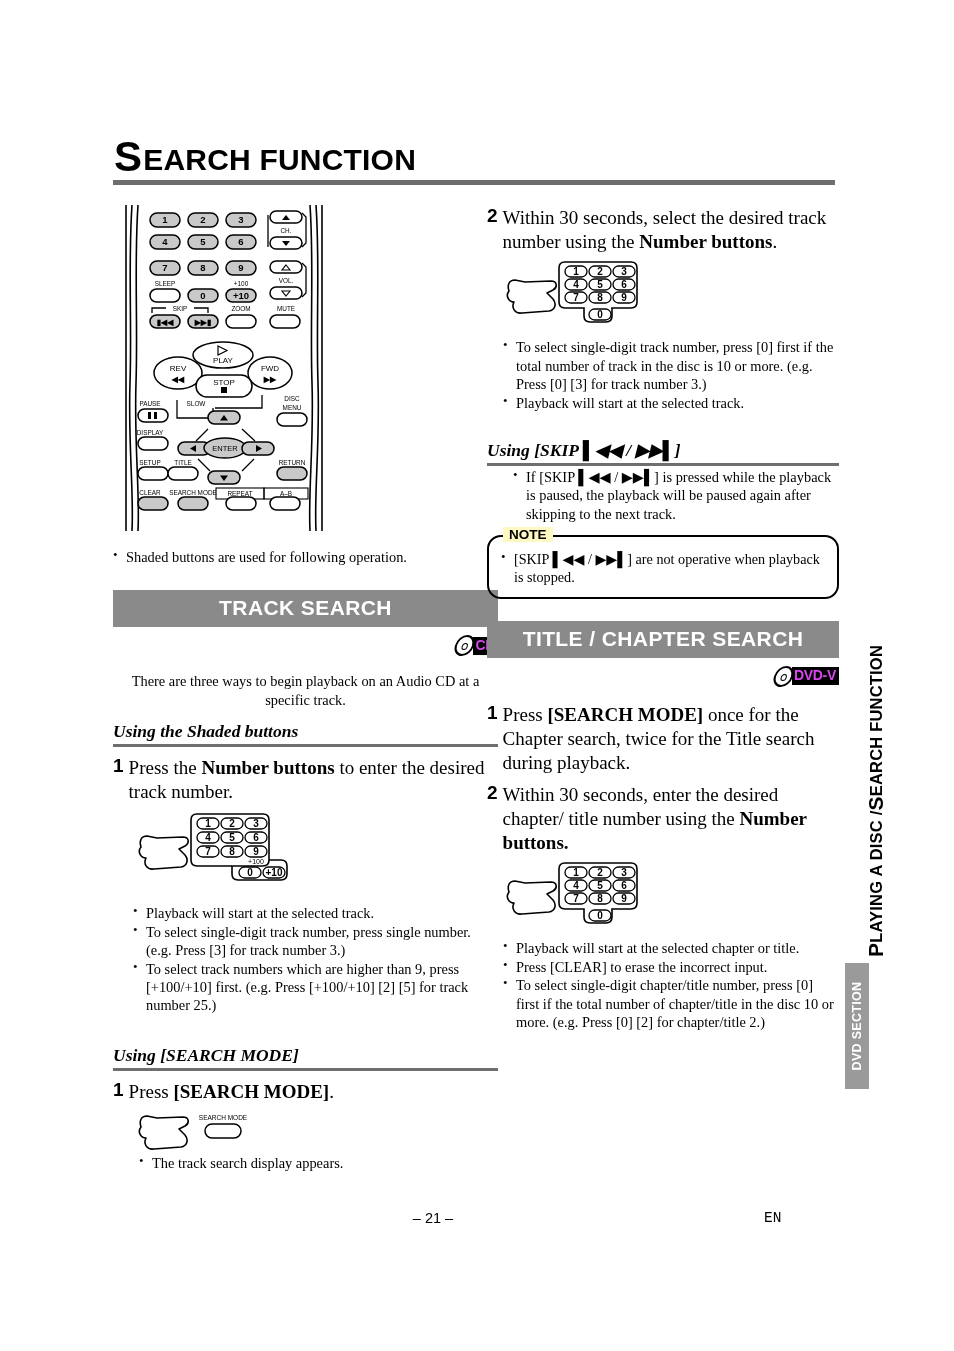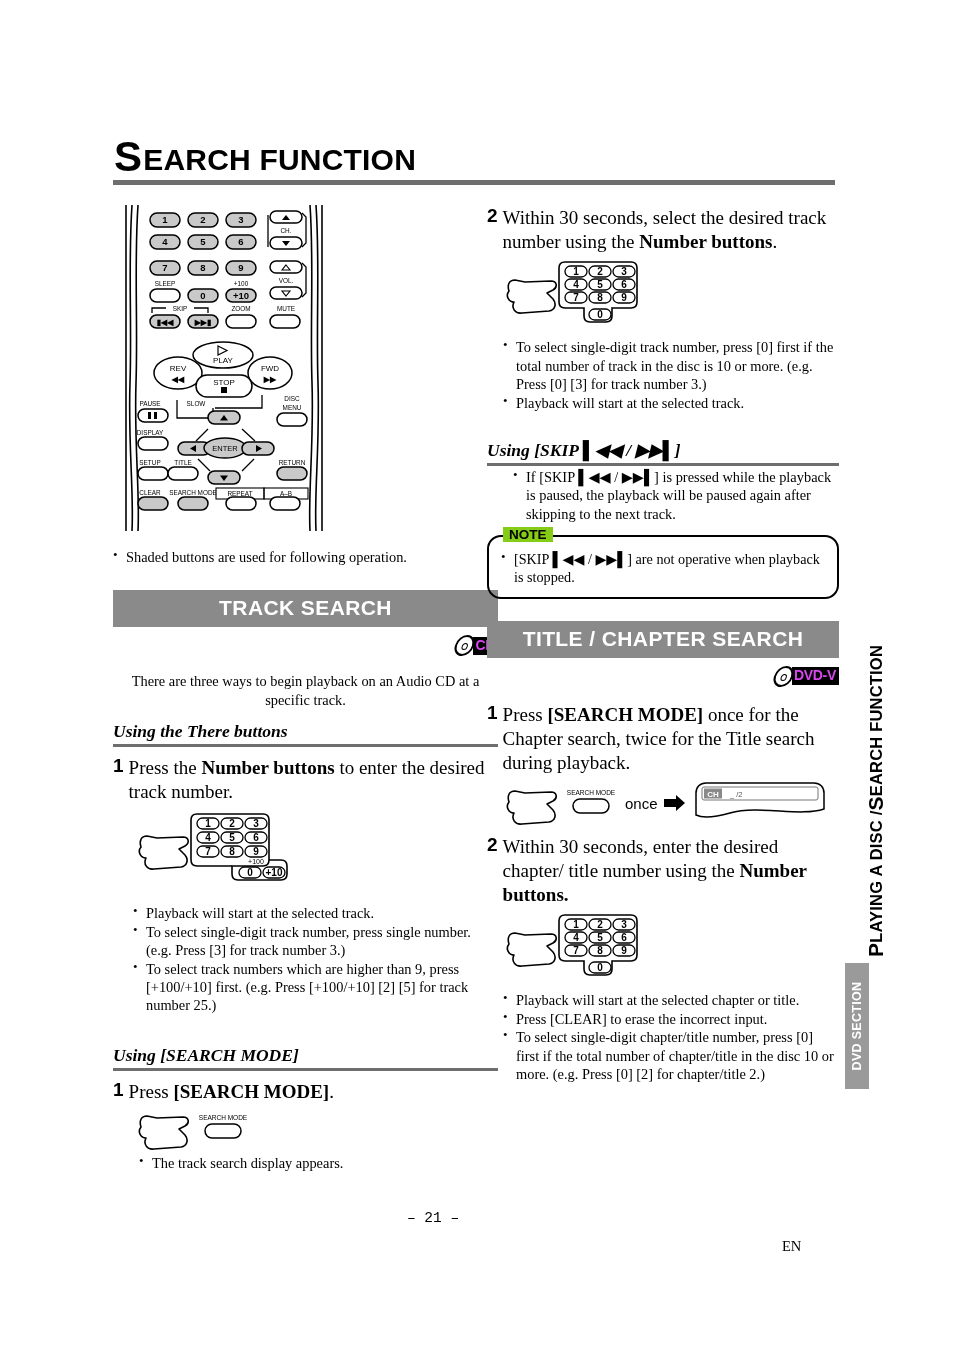--- a/index.html
+++ b/index.html
@@ -53,21 +53,21 @@
   .step-num{font-family:"Liberation Sans",sans-serif;font-weight:bold;font-size:19px;line-height:1;
             margin-right:5px;flex:0 0 auto;}
   .step-text{font-family:Liberation Serif, serif;font-size:19px;line-height:1.27;}
 
   
   .fig{margin-top:4px;}
   .fig svg{display:block;}
 
   
   .note{position:relative;border:2px solid #000;border-radius:14px;padding:13px 12px 10px 12px;margin-top:12px;}
-  .note-label{position:absolute;top:-10px;left:14px;background:#84cc16;padding:0 6px;
+  .note-label{position:absolute;top:-10px;left:14px;background:#fef9c3;padding:0 6px;
               font-family:"Liberation Sans",sans-serif;font-weight:bold;font-size:13.5px;}
   .note .bullet-line{font-size:14.2px;}
 
   
   .vtab-main{position:absolute;left:856px;top:612px;width:40px;height:345px;}
   .vtab-main .txt{position:absolute;left:0;top:0;width:345px;height:40px;
       transform:rotate(-90deg);transform-origin:0 0;translate:0 345px;
       font-family:"Liberation Sans",sans-serif;font-weight:bold;font-size:16.5px;
       display:flex;align-items:center;justify-content:flex-start;white-space:nowrap;letter-spacing:.2px;}
   .vtab-main .cap{font-size:21px;}
@@ -75,23 +75,23 @@
       background:linear-gradient(180deg,#f4f4f4,#b9b9b9);z-index:-1;}
 
   .vtab-sub{position:absolute;left:845px;top:963px;width:24px;height:126px;background:#9a9a9a;}
   .vtab-sub .txt{position:absolute;left:0;top:0;width:126px;height:24px;
       transform:rotate(-90deg);transform-origin:0 0;translate:0 126px;
       color:#fff;font-family:"Liberation Sans",sans-serif;font-weight:bold;font-size:12.5px;
       display:flex;align-items:center;justify-content:center;white-space:nowrap;letter-spacing:.3px;}
 
   
   .pagenum{position:absolute;left:0;top:1210px;width:878px;text-align:center;
-      font-family:Liberation Mono, monospace;font-size:14.5px;}
+      font-family:Liberation Sans, sans-serif;font-size:14.5px;}
   .pagenum span{margin-left:-12px;}
-  .enmark{position:absolute;left:782px;top:1210px;font-family:Liberation Serif, serif;font-size:14.5px;margin-top:28px;}
+  .enmark{position:absolute;left:764px;top:1210px;font-family:Liberation Mono, monospace;font-size:14.5px;}
 </style>
 </head>
 <body>
 
 <div class="page">
 
   <div class="title-wrap">
     <div class="title">
       <span class="cap">S</span>
         <span>EARCH FUNCTION</span>
@@ -245,21 +245,21 @@
     <div class="logo-row">
       <span class="disc-logo">
         <span class="ell"></span>
           <span class="lbl">CD</span>
       </span>
     </div>
 
     <div class="serif" style="margin-top:16px;">There are three ways to begin playback on an Audio CD at a specific track.</div>
 
     <div style="margin-top:12px;">
-      <div class="subhead">Using the There buttons</div>
+      <div class="subhead">Using the Shaded buttons</div>
       <div class="subrule"></div>
     </div>
 
     <div class="step">
       <div class="step-num">1</div>
       <div class="step-text"><span>Press the </span><span class="b">Number buttons</span><span> to enter the desired track number.</span></div>
     </div>
 
     <div class="fig" style="margin-left:22px;">
       <svg width="170" height="92" viewBox="0 0 170 92">
@@ -396,40 +396,20 @@
         <span class="ell"></span>
           <span class="lbl">DVD-V</span>
       </span>
     </div>
 
     <div class="step" style="margin-top:16px;">
       <div class="step-num">1</div>
       <div class="step-text"><span>Press </span><span class="b">[SEARCH MODE]</span><span> once for the Chapter search, twice for the Title search during playback.</span></div>
     </div>
 
-    <div class="fig" style="margin-left:18px;display:flex;align-items:center;">
-      <svg width="118" height="44" viewBox="0 0 118 44">
-        <g fill="none" stroke="#000" stroke-width="1.6" stroke-linejoin="round">
-          <path d="M10 10 C4 10 2 15 4 21 C0 26 4 32 9 32 C6 38 10 44 17 43 L44 41 C50 40 52 34 48 29 L42 23 L48 20 C53 17 52 11 46 11 L20 12 Z"></path>
-        </g>
-        <text x="86" y="14" font-family="Liberation Sans,sans-serif" font-size="6.5" text-anchor="middle">SEARCH MODE</text>
-        <rect x="68" y="18" width="36" height="14" rx="7" fill="#fff" stroke="#000" stroke-width="1.5"></rect>
-      </svg>
-      <span class="sans" style="font-size:15px;margin:0 6px 0 2px;">once</span>
-      <svg width="22" height="16" viewBox="0 0 22 16">
-        <polygon points="0,4 12,4 12,0 21,8 12,16 12,12 0,12" fill="#000"></polygon>
-      </svg>
-      <svg width="140" height="48" viewBox="0 0 140 48" style="margin-left:4px;">
-        <path d="M6 14 C6 8 10 4 16 4 L124 4 C130 4 134 8 134 14 L134 30 C110 38 70 26 40 34 C26 38 14 40 6 36 Z" fill="#fff" stroke="#000" stroke-width="1.5"></path>
-        <rect x="12" y="8" width="116" height="13" rx="2" fill="#fff" stroke="#777" stroke-width="1"></rect>
-        <rect x="14" y="9.5" width="18" height="10" fill="#8a8a8a"></rect>
-        <text x="23" y="17.5" font-family="Liberation Sans,sans-serif" font-size="8" font-weight="bold" fill="#fff" text-anchor="middle">CH</text>
-        <text x="40" y="18" font-family="Liberation Sans,sans-serif" font-size="7.5" fill="#555">_ /2</text>
-      </svg>
-    </div>
 
     <div class="step" style="margin-top:8px;">
       <div class="step-num">2</div>
       <div class="step-text"><span>Within 30 seconds, enter the desired chapter/ title number using the </span><span class="b">Number buttons.</span><span></span></div>
     </div>
 
     <div class="fig" style="margin-left:18px;">
       <svg width="160" height="78" viewBox="0 0 160 78">
         <g fill="none" stroke="#000" stroke-width="1.6" stroke-linejoin="round">
           <path d="M10 22 C4 22 2 27 4 33 C0 38 4 44 9 44 C6 50 10 56 17 55 L44 53 C50 52 52 46 48 41 L42 35 L48 32 C53 29 52 23 46 23 L20 24 Z"></path>

